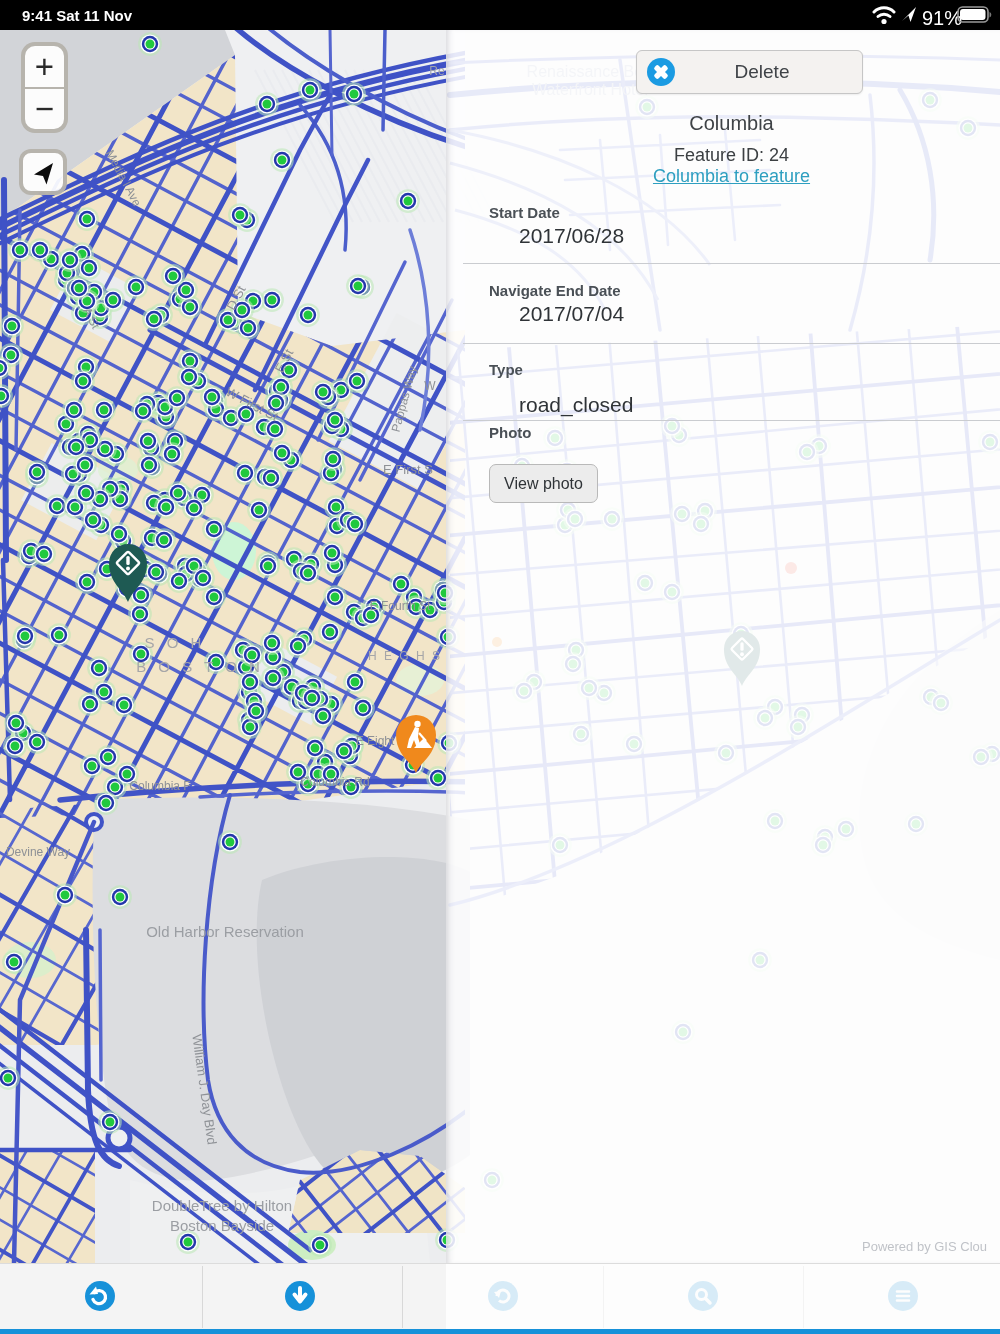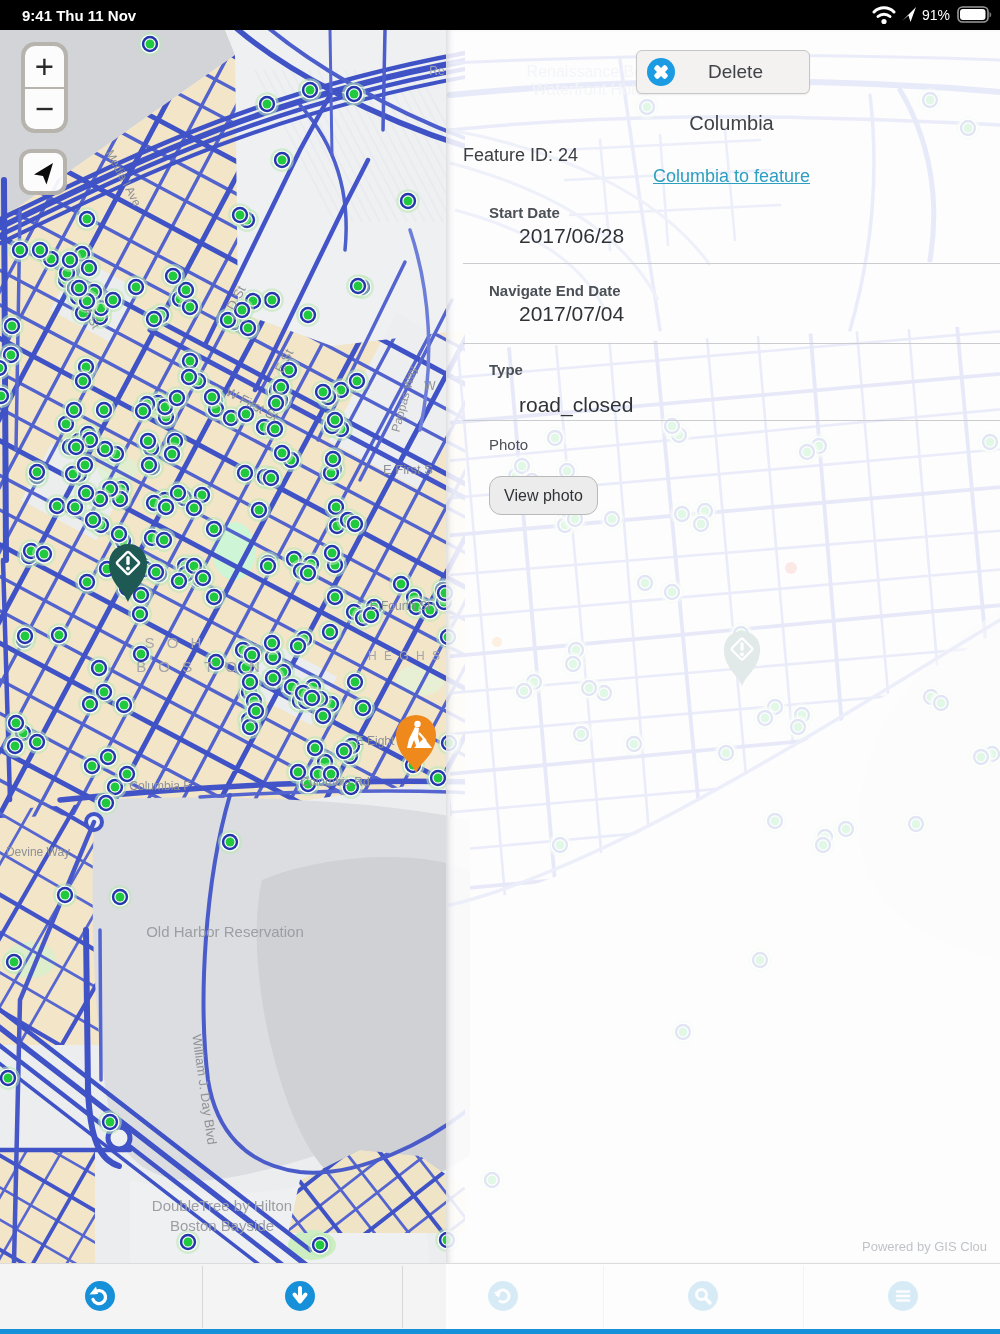--- a/index.html
+++ b/index.html
@@ -3,21 +3,21 @@
 <style>
 * { margin:0; padding:0; box-sizing:border-box; }
 html,body { width:1000px; height:1334px; font-family:"Liberation Sans",sans-serif; background:#fff; overflow:hidden; }
 #root { position:relative; width:1000px; height:1334px; }
 .abs { position:absolute; }
 #status { left:0; top:0; width:1000px; height:30px; background:#000; color:#fff; }
 #map { left:0; top:30px; width:1000px; height:1233px; overflow:hidden; }
 #overlay { left:446px; top:30px; width:554px; height:1233px; background:rgba(255,255,255,0.87); border-left:1px solid rgba(160,160,170,0.28); box-shadow: inset 5px 0 7px -5px rgba(60,60,80,0.25); }
 .zbox { background:rgba(255,255,255,0.92); border:4px solid rgba(125,120,108,0.55); border-radius:14px; }
 .hr { left:463px; width:537px; height:1px; background:#caccd0; }
-#delbtn { left:636px; top:50px; width:174px; height:44px; background:#f4f2f0; border:1px solid #c6c6c6; border-radius:6px; display:flex; align-items:center; box-shadow:0 1px 2px rgba(0,0,0,0.07); }
+#delbtn { left:636px; top:50px; width:227px; height:44px; background:#f4f2f0; border:1px solid #c6c6c6; border-radius:6px; display:flex; align-items:center; box-shadow:0 1px 2px rgba(0,0,0,0.07); }
 .lbl { color:#4a5056; font-size:15px;font-weight:bold; }
 .val { color:#2f3337; font-size:21px;margin-left:32px; }
 #toolbar { left:0; top:1263px; width:1000px; height:66px; background:#f4f4f4; border-top:1px solid #dcdcdc; }
 #toolbar .cellline { position:absolute; top:2px; width:1px; height:62px; background:#d8d8d8; }
 #bluebar { left:0; top:1329px; width:1000px; height:5px; background:#1691d9; }
 .ticon { position:absolute; top:16px; width:32px; height:32px; }
 </style></head>
 <body>
 <div id="root">
 <div class="abs" id="map"><svg width="1000" height="1233" viewBox="0 0 1000 1233">
@@ -500,34 +500,34 @@
       <svg width="30" height="30" style="margin-left:9px;flex:none" viewBox="0 0 30 30">
         <circle cx="15" cy="15" r="14" fill="#1b9be2"></circle>
         <g transform="rotate(45 15 15)">
           <rect x="7" y="12.2" width="16" height="5.6" rx="2" fill="#fff"></rect>
           <rect x="12.2" y="7" width="5.6" height="16" rx="2" fill="#fff"></rect>
         </g>
       </svg>
       <span style="flex:1;text-align:center;color:#3f4347;font-size:19px;padding-right:14px">Delete</span>
     </div>
 <div class="abs" style="left:463px;top:112px;width:537px;text-align:center;color:#3f4347;font-size:20px">Columbia</div>
-<div class="abs" style="left:463px;top:145px;width:537px;text-align:left;color:#3c4043;font-size:18px">Feature ID: 24</div>
+<div class="abs" style="left:463px;top:145px;width:537px;text-align:center;color:#3c4043;font-size:18px">Feature ID: 24</div>
 <div class="abs" style="left:463px;top:166px;width:537px;text-align:center;font-size:18px"><span style="color:#2e9fc0;text-decoration:underline">Columbia to feature</span></div>
 
 <div class="abs lbl" style="left:489px;top:204px">Start Date</div>
 <div class="abs val" style="left:487px;top:224px">2017/06/28</div>
 <div class="abs hr" style="top:263px"></div>
 <div class="abs lbl" style="left:489px;top:282px">Navigate End Date</div>
 <div class="abs val" style="left:487px;top:302px">2017/07/04</div>
 <div class="abs hr" style="top:343px"></div>
 <div class="abs lbl" style="left:489px;top:361px">Type</div>
 <div class="abs val" style="left:487px;top:393px">road_closed</div>
 <div class="abs hr" style="top:420px"></div>
-<div class="abs lbl" style="left:489px;top:436px;font-weight:normal">Photo</div>
-<div class="abs" style="left:489px;top:476px;width:109px;height:39px;background:#ececec;border:1px solid #b9b9b9;border-radius:12px;display:flex;align-items:center;justify-content:center;color:#2f3337;font-size:16px">View photo</div>
+<div class="abs lbl" style="left:489px;top:424px;font-weight:bold">Photo</div>
+<div class="abs" style="left:489px;top:464px;width:109px;height:39px;background:#ececec;border:1px solid #b9b9b9;border-radius:7px;display:flex;align-items:center;justify-content:center;color:#2f3337;font-size:16px">View photo</div>
 
 <div class="abs zbox" style="left:21px;top:42px;width:47px;height:91px">
   <div style="height:41px;display:flex;align-items:center;justify-content:center;font-size:33px;color:#2a2a2a;font-weight:400">+</div>
   <div style="height:2px;background:rgba(125,120,108,0.55)"></div>
   <div style="height:40px;display:flex;align-items:center;justify-content:center;font-size:33px;color:#2a2a2a;font-weight:400">−</div>
 </div>
 <div class="abs zbox" style="left:19px;top:149px;width:48px;height:46px;border-radius:12px;display:flex;align-items:center;justify-content:center">
   <svg width="25" height="25" viewBox="0 0 25 25">
         <path d="M22,3 L3,14.5 L12,16 L15.5,24.5 Z" fill="#0c0c0c"></path>
       </svg>
@@ -563,30 +563,30 @@
   <svg class="ticon" style="left:887px;opacity:0.16" viewBox="0 0 32 32">
         <circle cx="16" cy="16" r="15" fill="#1691d9"></circle>
         <g stroke="#fff" stroke-width="2.6" stroke-linecap="round">
           <path d="M10,11.5 h12 M10,16 h12 M10,20.5 h12"></path>
         </g>
       </svg>
 </div>
 <div class="abs" id="bluebar"></div>
 
 <div class="abs" id="status">
-  <span style="position:absolute;left:22px;top:7px;font-size:15px;font-weight:bold;transform:translateZ(0)">9:41 Thu 11 Nov</span>
+  <span style="position:absolute;left:22px;top:7px;font-size:15px;font-weight:bold;transform:translateZ(0)">9:41 Sat 11 Nov</span>
   <svg style="position:absolute;left:872px;top:5px" width="24" height="20" viewBox="0 0 24 20">
         <g fill="none" stroke="#fff" stroke-linecap="round">
           <path d="M2,7 a14,14 0 0 1 20,0" stroke-width="3"></path>
           <path d="M6,11.5 a9,9 0 0 1 12,0" stroke-width="3"></path>
         </g>
         <circle cx="12" cy="16.5" r="2.6" fill="#fff"></circle>
       </svg>
   <svg style="position:absolute;left:901px;top:6px" width="17" height="17" viewBox="0 0 17 17">
         <path d="M1,15 L15,1 L9.5,16 L7.5,9.5 Z" fill="#fff"></path>
       </svg>
-  <span style="position:absolute;left:922px;top:7px;font-size:14px;transform:translateZ(0)">91%</span>
+  <span style="position:absolute;left:922px;top:7px;font-size:20px;transform:translateZ(0)">91%</span>
   <svg style="position:absolute;left:957px;top:6px" width="36" height="17" viewBox="0 0 36 17">
         <rect x="1" y="1" width="30" height="15" rx="4.5" fill="none" stroke="#9a9a9a" stroke-width="1.6"></rect>
         <rect x="3" y="3" width="25.5" height="11" rx="3" fill="#fff"></rect>
         <path d="M32.5,6 a3,3 0 0 1 0,5.5" fill="#777"></path>
       </svg>
 </div>
 </div>
 </body></html>

